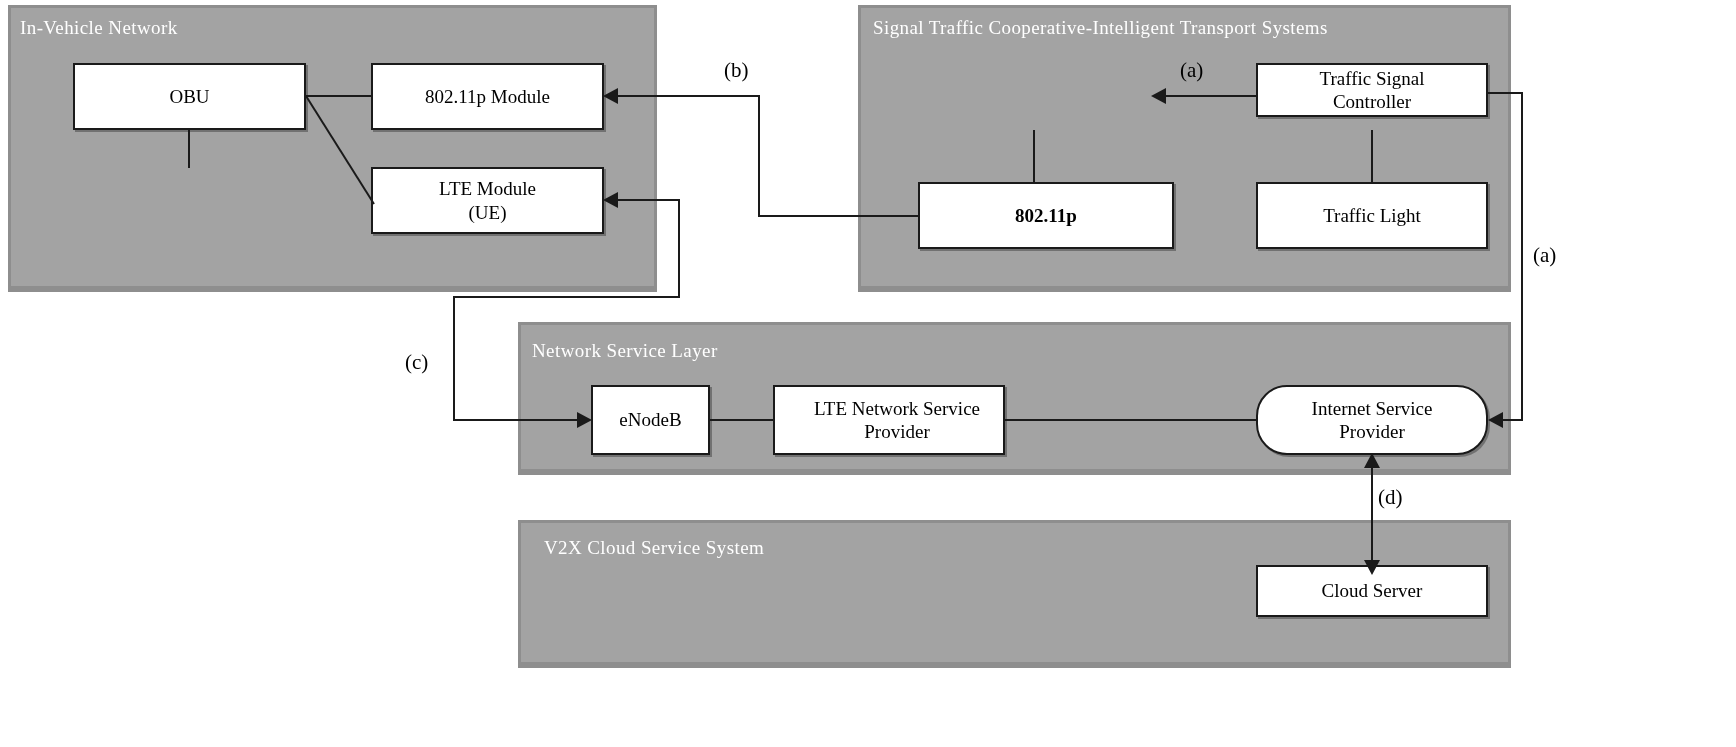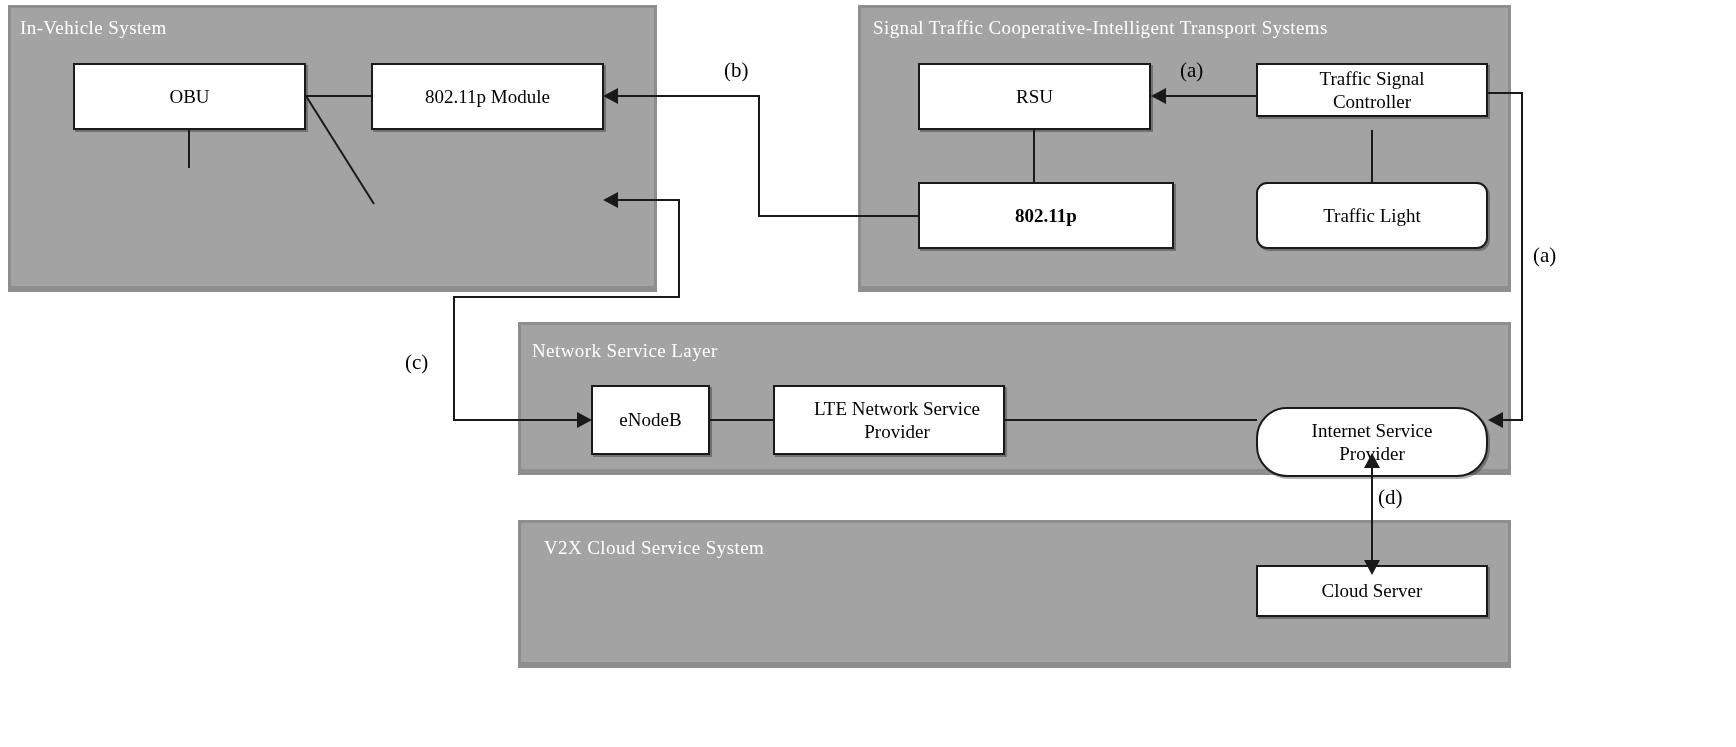--- a/index.html
+++ b/index.html
@@ -46,59 +46,62 @@
 
   
   .flab{position:absolute;font-size:21px;color:#000000;white-space:nowrap;}
 </style>
 </head>
 <body>
 
 <div class="stage">
 
   <div class="panel" style="left:8px;top:5px;width:649px;height:287px;"></div>
-  <div class="panel-title" style="left:20px;top:17px;">In-Vehicle  System</div>
+  <div class="panel-title" style="left:20px;top:17px;">In-Vehicle  Network</div>
 
   <div class="node" style="left:73px;top:63px;width:233px;height:67px;">
     <span>OBU</span>
   </div>
 
   <div class="node" style="left:371px;top:63px;width:233px;height:67px;">
     <span>802.11p  Module</span>
   </div>
 
 
+  <div class="node" style="left:371px;top:167px;width:233px;height:67px;">
+    <span>
+      <span>LTE Module</span>
+      <span>(UE)</span>
+    </span>
+  </div>
 
   <div class="ln h" style="left:305px;top:95px;width:67px;"></div>
 
   <div class="ln v" style="left:188px;top:130px;height:38px;"></div>
 
   <svg class="diag" style="left:300px;top:90px;width:80px;height:120px;" viewBox="0 0 80 120">
     <line x1="6" y1="6" x2="74" y2="114" stroke="#1a1a1a" stroke-width="2"></line>
   </svg>
 
   <div class="panel" style="left:858px;top:5px;width:653px;height:287px;"></div>
   <div class="panel-title" style="left:873px;top:17px;">Signal Traffic  Cooperative-Intelligent  Transport Systems</div>
 
-  <div class="node" style="left:918px;top:63px;width:233px;height:67px;">
-    <span>RSU</span>
-  </div>
 
   <div class="node" style="left:1256px;top:63px;width:232px;height:54px;">
     <span>
       <span>Traffic  Signal</span>
       <span>Controller</span>
     </span>
   </div>
 
   <div class="node" style="left:918px;top:182px;width:256px;height:67px;font-weight:bold;">
     <span>802.11p</span>
   </div>
 
-  <div class="node" style="left:1256px;top:182px;width:232px;height:67px;border-radius:11px;">
+  <div class="node" style="left:1256px;top:182px;width:232px;height:67px;">
     <span>Traffic  Light</span>
   </div>
 
   <div class="ln h" style="left:1165px;top:95px;width:92px;"></div>
   <div class="arw arw-l" style="left:1151px;top:88px;"></div>
   <div class="flab" style="left:1180px;top:58px;">(a)</div>
 
   <div class="ln v" style="left:1033px;top:130px;height:53px;"></div>
 
   <div class="ln v" style="left:1371px;top:130px;height:53px;"></div>
@@ -116,21 +119,21 @@
     <span>eNodeB</span>
   </div>
 
   <div class="node" style="left:773px;top:385px;width:232px;height:70px;padding-left:16px;">
     <span>
       <span>LTE Network Service</span>
       <span>Provider</span>
     </span>
   </div>
 
-  <div class="node" style="left:1256px;top:407px;width:232px;height:70px;border-radius:31px;">
+  <div class="node" style="left:1256px;top:385px;width:232px;height:70px;border-radius:31px;">
     <span>
       <span>Internet Service</span>
       <span>Provider</span>
     </span>
   </div>
 
   <div class="ln h" style="left:710px;top:419px;width:64px;"></div>
 
   <div class="ln h" style="left:1005px;top:419px;width:252px;"></div>
 

